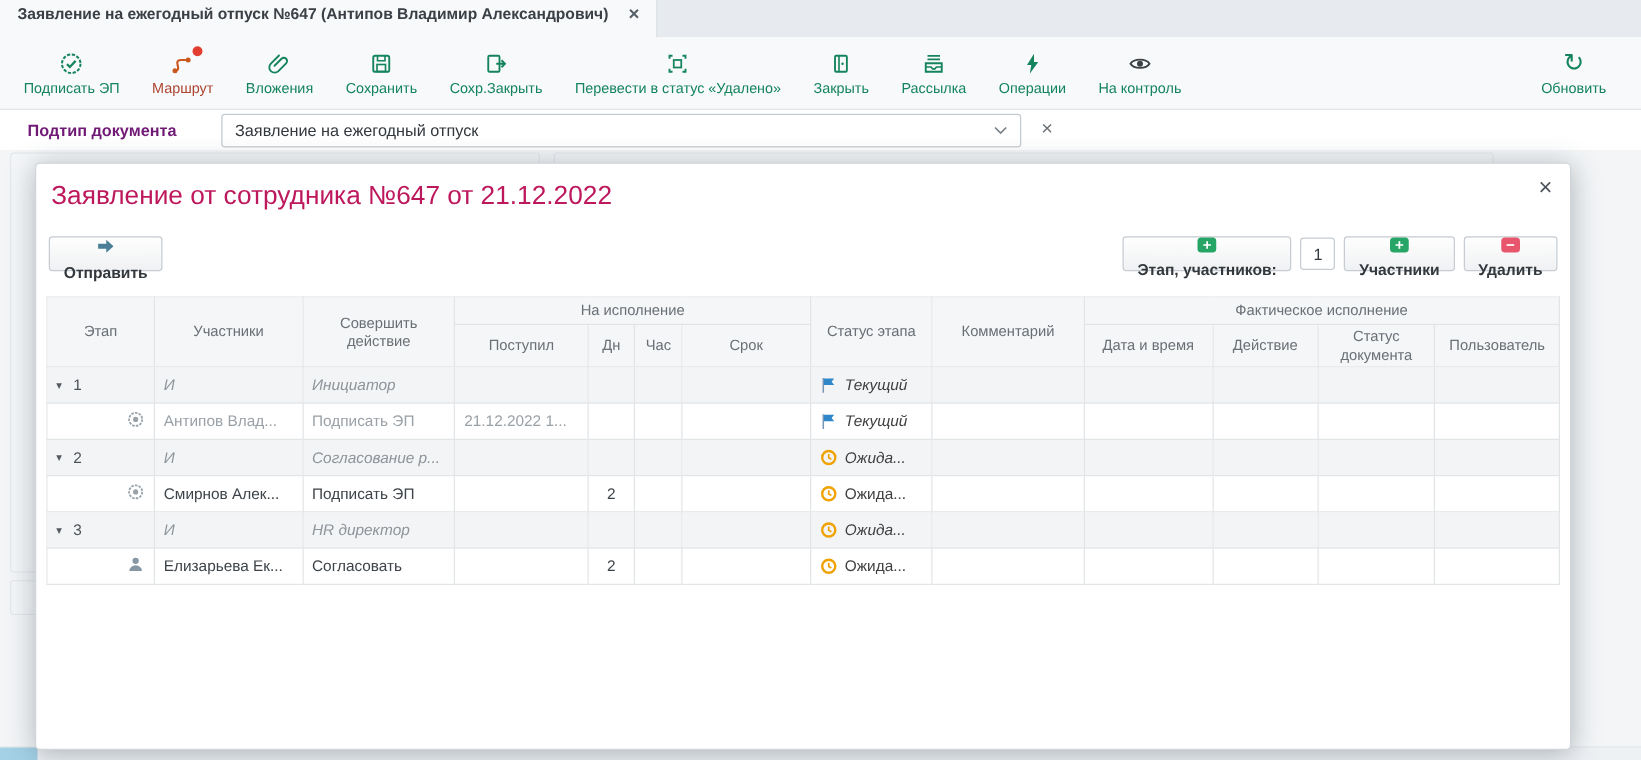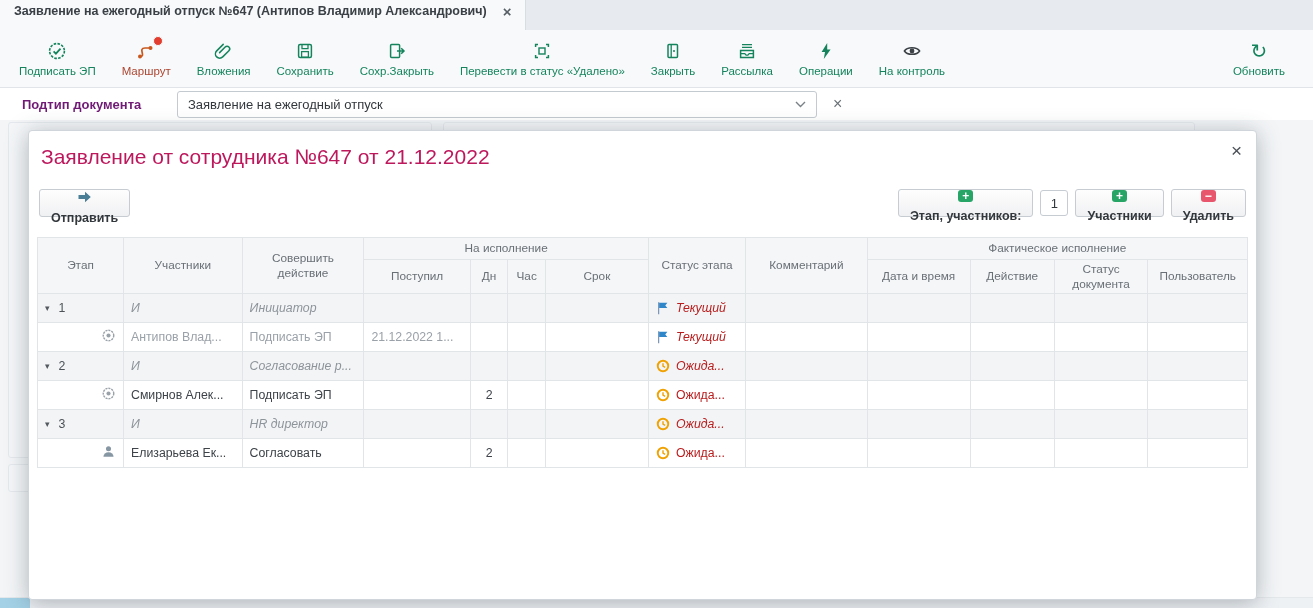--- a/index.html
+++ b/index.html
@@ -64,21 +64,21 @@
   tr.group td { background:#f3f4f6; }
   tr.group td.cell-participants, tr.group td.cell-action { font-style:italic; color:#8d949a; }
   tr.muted td { color:#9aa1a8; }
   td.cell-days, td.cell-hours { text-align:center; }
   .stage-inner { display:flex; align-items:center; gap:9px; }
   .expander { font-size:9px; color:#53595e; cursor:pointer; }
   .stage-num { color:#4c5257; }
   .row-icon { display:inline-flex; margin-left:56px; width:15px; height:15px; }
   .status-inner { display:flex; align-items:center; gap:6px; }
   .st-icon { display:inline-flex; width:14px; height:14px; }
-  .st-text { color:#b91c1c; }
+  .st-text { color:#404040; }
   tr.group .st-text, tr.muted .st-text { font-style:italic; }
 </style>
 </head>
 <body>
 
 <div class="screen">
 
   <div class="tabbar">
     <div class="tab">
       <span>Заявление на ежегодный отпуск №647 (Антипов Владимир Александрович)</span>

